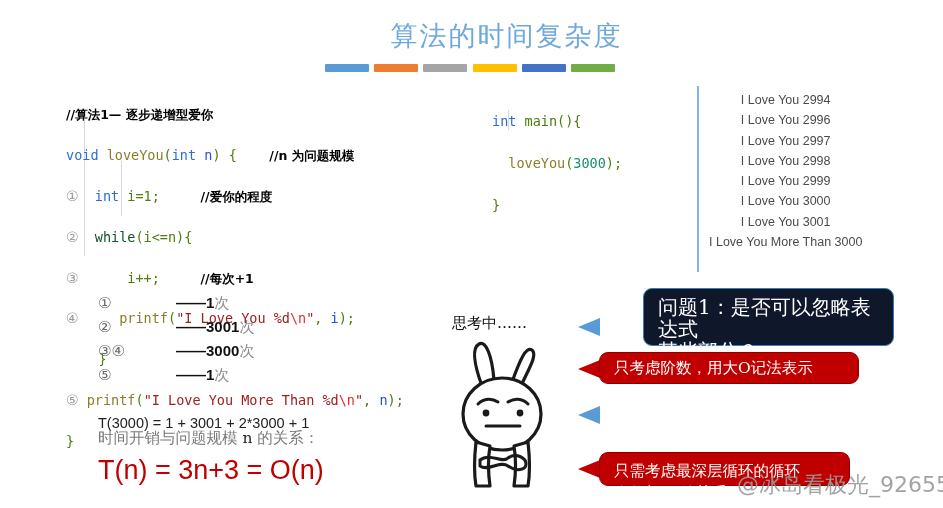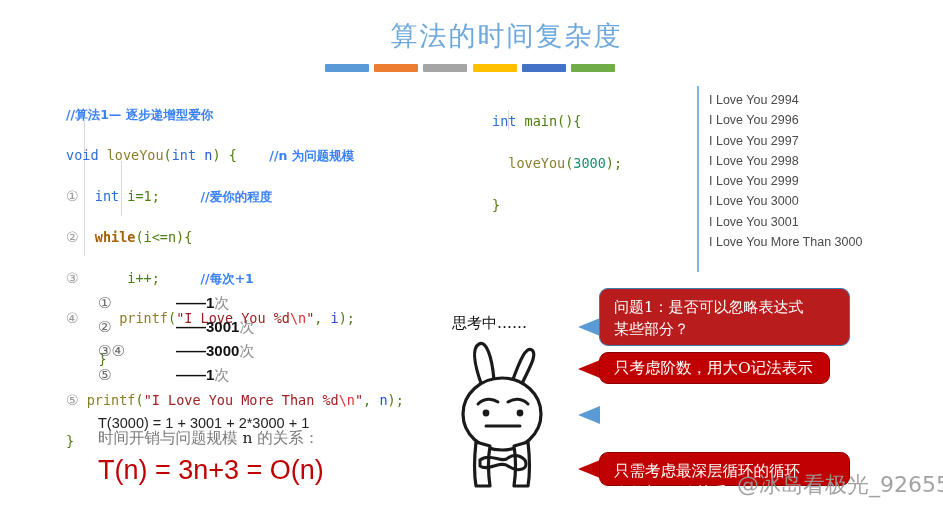--- a/index.html
+++ b/index.html
@@ -33,23 +33,23 @@
   
   .code{
     position:absolute;left:66px;top:84px;
     font-family:"DejaVu Sans Mono","Liberation Mono",monospace;
     font-size:13.5px;
     line-height:20.4px;
     white-space:pre;
     color:#333333;
   }
   .code .ln{position:relative;height:20.4px;}
-  .cm{color:#3b82f6;font-weight:bold;font-family:"DejaVu Sans","Liberation Sans",sans-serif;font-size:12.5px;}
+  .cm{color:#000000;font-weight:bold;font-family:"DejaVu Sans","Liberation Sans",sans-serif;font-size:12.5px;}
   .kw{color:#2b6fd4;}
-  .kw2{color:#a16207;font-weight:bold;}
+  .kw2{color:#14532d;}
   .fn{color:#8a7d2a;}
   .str{color:#a02020;}
   .esc{color:#e03030;}
   .var{color:#2b4fd4;}
   .num{color:#1a8f6e;}
   .pl{color:#4d7c0f;}
   .circ{color:#9a9a9a;font-family:"DejaVu Sans","Liberation Sans",sans-serif;font-size:14px;}
 
   .guide{position:absolute;background:#d8d8d8;width:1px;}
 
@@ -59,20 +59,21 @@
     font-family:"DejaVu Sans Mono","Liberation Mono",monospace;
     font-size:13.5px;line-height:21px;white-space:pre;color:#333;
   }
 
   
   .outsep{position:absolute;left:697px;top:86px;width:2px;height:186px;background:#7fb6ef;}
   .outlist{
     position:absolute;left:709px;top:90px;
     font-size:12.5px;line-height:20.3px;color:#4a4a4a;
     font-family:"Liberation Sans","DejaVu Sans",sans-serif;
+    text-align:center;
   }
   .outlist div{white-space:nowrap;}
 
   
   .freq{position:absolute;left:98px;top:291px;}
   .freq-title{
     font-family:"DejaVu Serif","Liberation Serif",serif;
     font-size:16px;color:#1a1a1a;line-height:22px;
   }
   .freq-title .red{color:#c00000;}
@@ -97,21 +98,21 @@
   
   .bubble{
     position:absolute;
     border-radius:9px;
     box-sizing:border-box;
     color:#ffffff;
     font-family:"DejaVu Serif","Liberation Serif",serif;
     line-height:22px;
     padding:7px 12px 7px 14px;
   }
-  .bubble.blue{background:#b91c1c;border:1px solid #3c7cb5;font-size:15px;}
+  .bubble.blue{background:#0f172a;border:1px solid #3c7cb5;font-size:20px;margin-left:44px;}
   .bubble.red{background:#c00000;border:1px solid #8d0000;font-size:15.5px;}
   .tail{position:absolute;width:0;height:0;}
   .tail.blue{
     border-top:9px solid transparent;
     border-bottom:9px solid transparent;
     border-right:22px solid #5b9bd5;
   }
   .tail.red{
     border-top:9px solid transparent;
     border-bottom:9px solid transparent;
@@ -217,21 +218,21 @@
     <circle cx="74" cy="79" r="3.4" fill="#1a1a1a"></circle>
   </svg>
 
   <div class="tail blue" style="left:578px;top:318px;"></div>
   <div class="bubble blue" style="left:599px;top:288px;width:251px;height:58px;">
     <div>问题1：是否可以忽略表达式</div>
     <div>某些部分？</div>
   </div>
 
   <div class="tail red" style="left:578px;top:360px;"></div>
-  <div class="bubble red" style="left:599px;top:352px;width:231px;height:32px;padding-top:4px;">
+  <div class="bubble red" style="left:599px;top:352px;width:260px;height:32px;padding-top:4px;">
     <div>只考虑阶数，用大O记法表示</div>
   </div>
 
   <div class="tail blue" style="left:578px;top:406px;"></div>
 
   <div class="tail red" style="left:578px;top:460px;"></div>
   <div class="bubble red" style="left:599px;top:452px;width:251px;height:34px;">
     <div>只需考虑最深层循环的循环</div>
     <div>次数与 n 的关系</div>
   </div>

